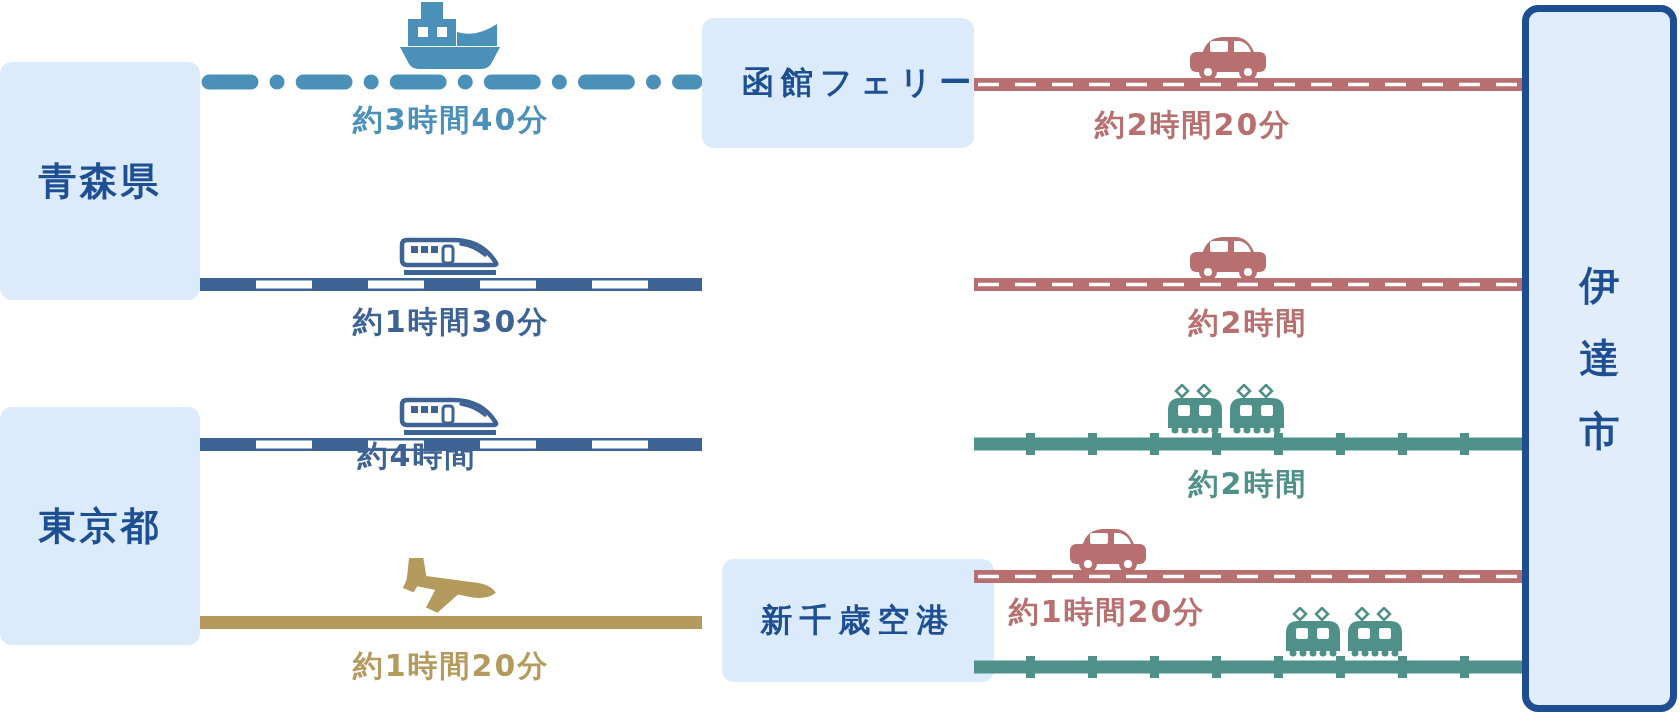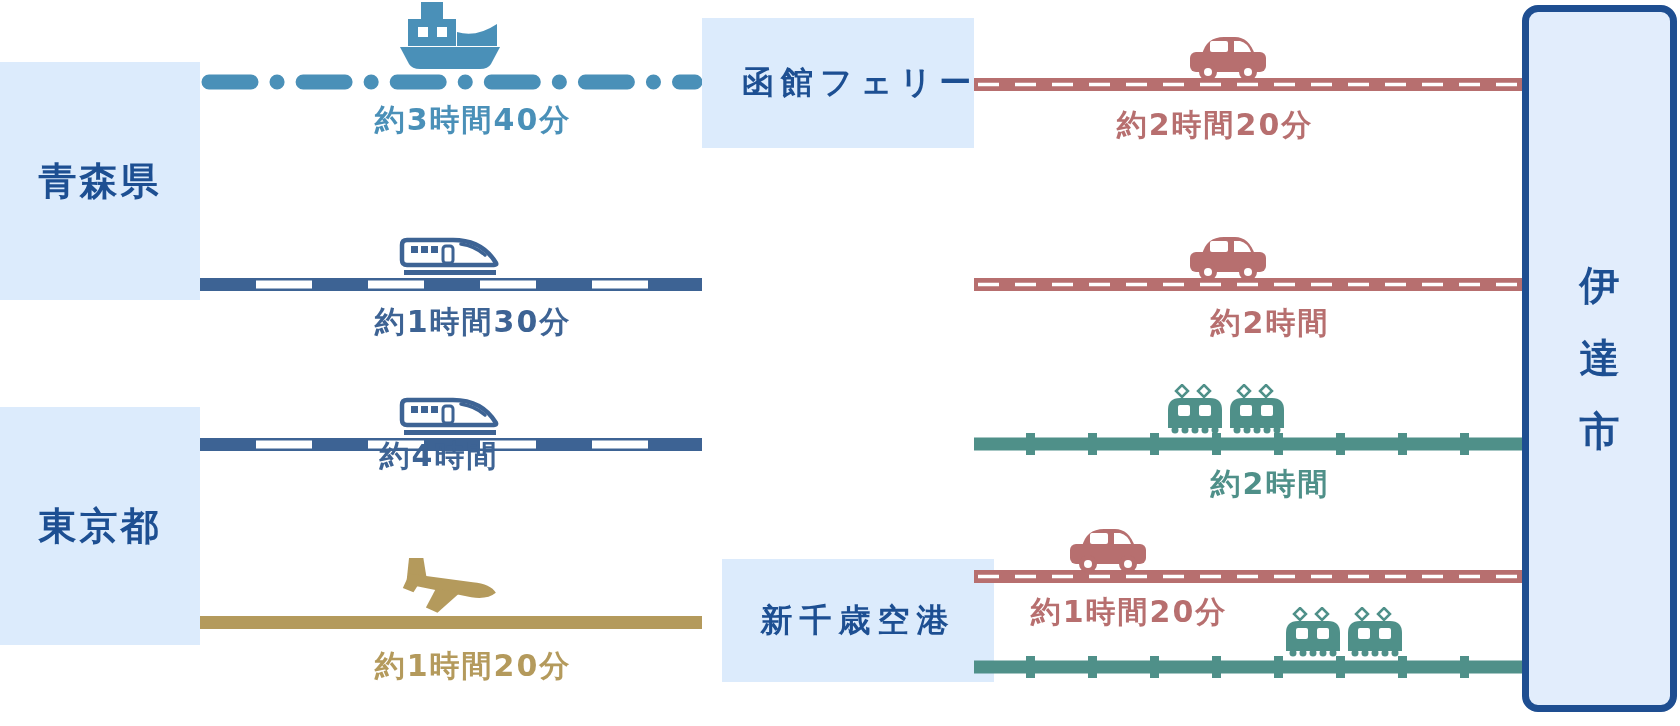--- a/index.html
+++ b/index.html
@@ -12,42 +12,42 @@
     --box-fill:#dcebfc;
     --dest-fill:#e2edfc;
     --dest-border:#1e4e91;
   }
   html,body{margin:0;padding:0;background:#ffffff;}
   body{font-family:"DejaVu Sans","Liberation Sans",sans-serif;}
   .canvas{position:relative;width:1680px;height:726px;background:#ffffff;overflow:hidden;}
   .abs{position:absolute;}
   .place-box{
     background:var(--box-fill);
-    border-radius:0;
+    border-radius:12px;
     display:flex;align-items:center;justify-content:center;
     color:var(--navy-text);
     font-weight:bold;
   }
   .origin-label{font-size:38px;letter-spacing:3px;}
   .mid-label{font-size:32px;letter-spacing:7px;white-space:nowrap;}
   .ferry-terminal-box{
     flex-direction:column;align-items:flex-start;justify-content:center;
     padding-left:40px;box-sizing:border-box;gap:13px;
   }
   .dest-box{
     background:var(--dest-fill);
     border:7px solid var(--dest-border);
     border-radius:16px;
     display:flex;flex-direction:column;align-items:center;justify-content:center;
     gap:18px;color:var(--navy-text);font-weight:bold;font-size:40px;
     box-sizing:border-box;
   }
   .duration{
     font-size:30px;font-weight:bold;letter-spacing:2px;
-    text-align:center;white-space:nowrap;margin-left:22px;
+    text-align:center;white-space:nowrap;
   }
   .c-ferry{color:var(--ferry);}
   .c-navy{color:var(--navy-line);}
   .c-gold{color:var(--gold);}
   .c-red{color:var(--red);}
   .c-teal{color:var(--teal);}
   svg{display:block;}
 </style>
 </head>
 <body>

